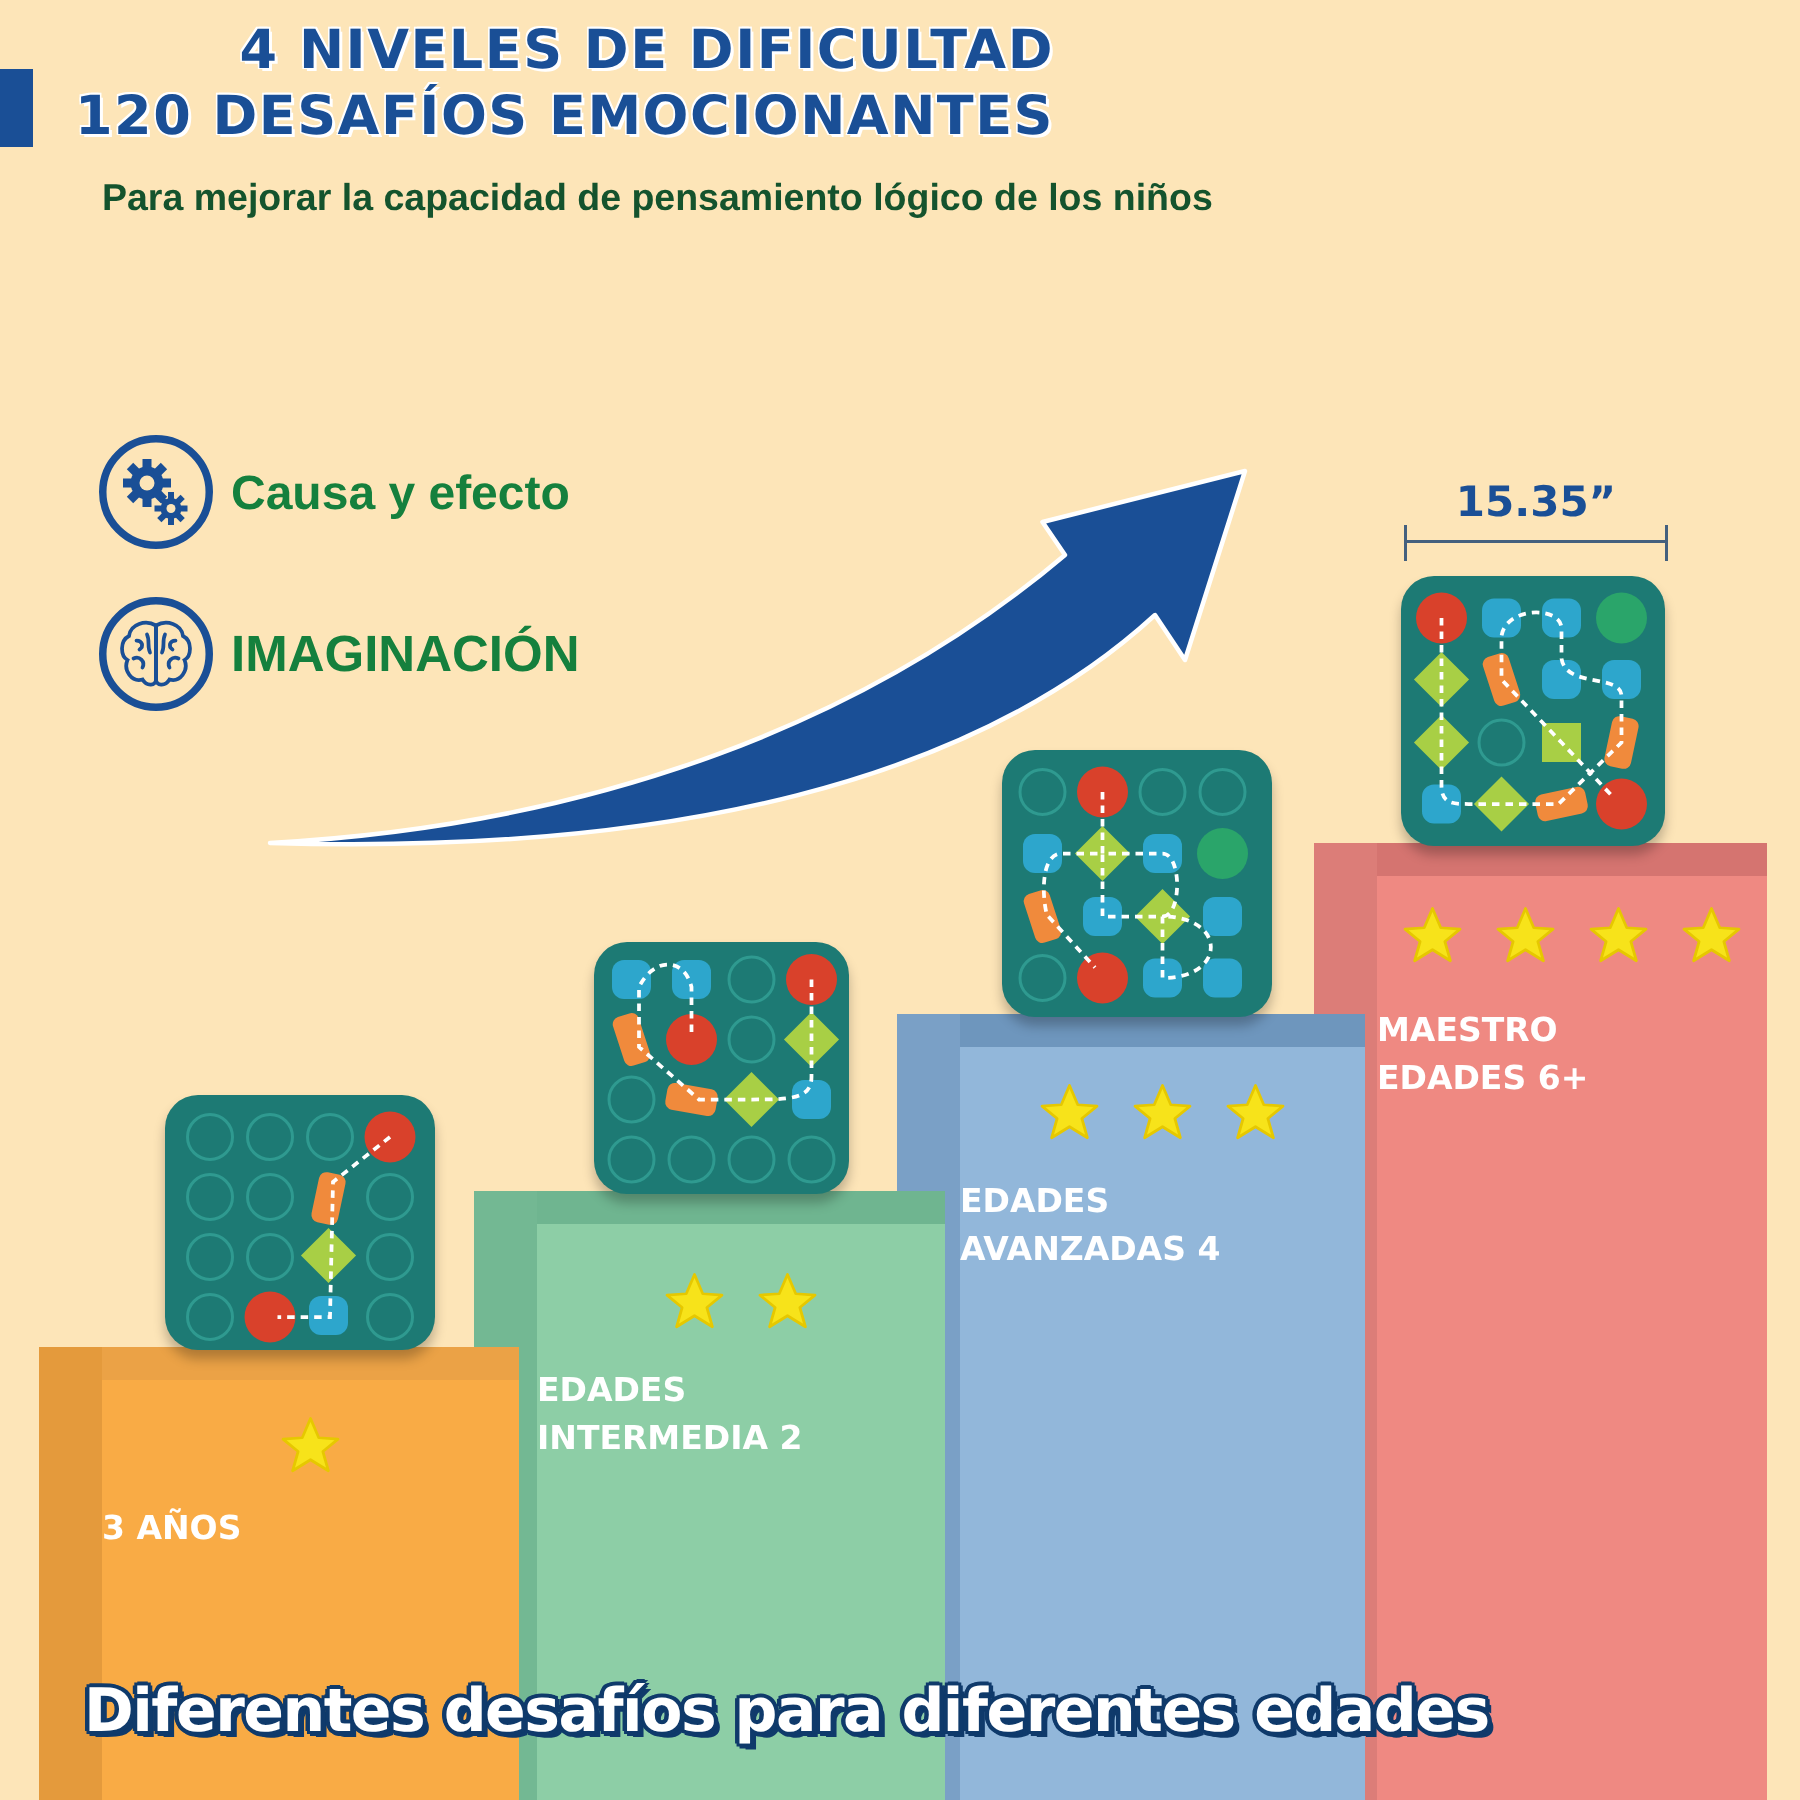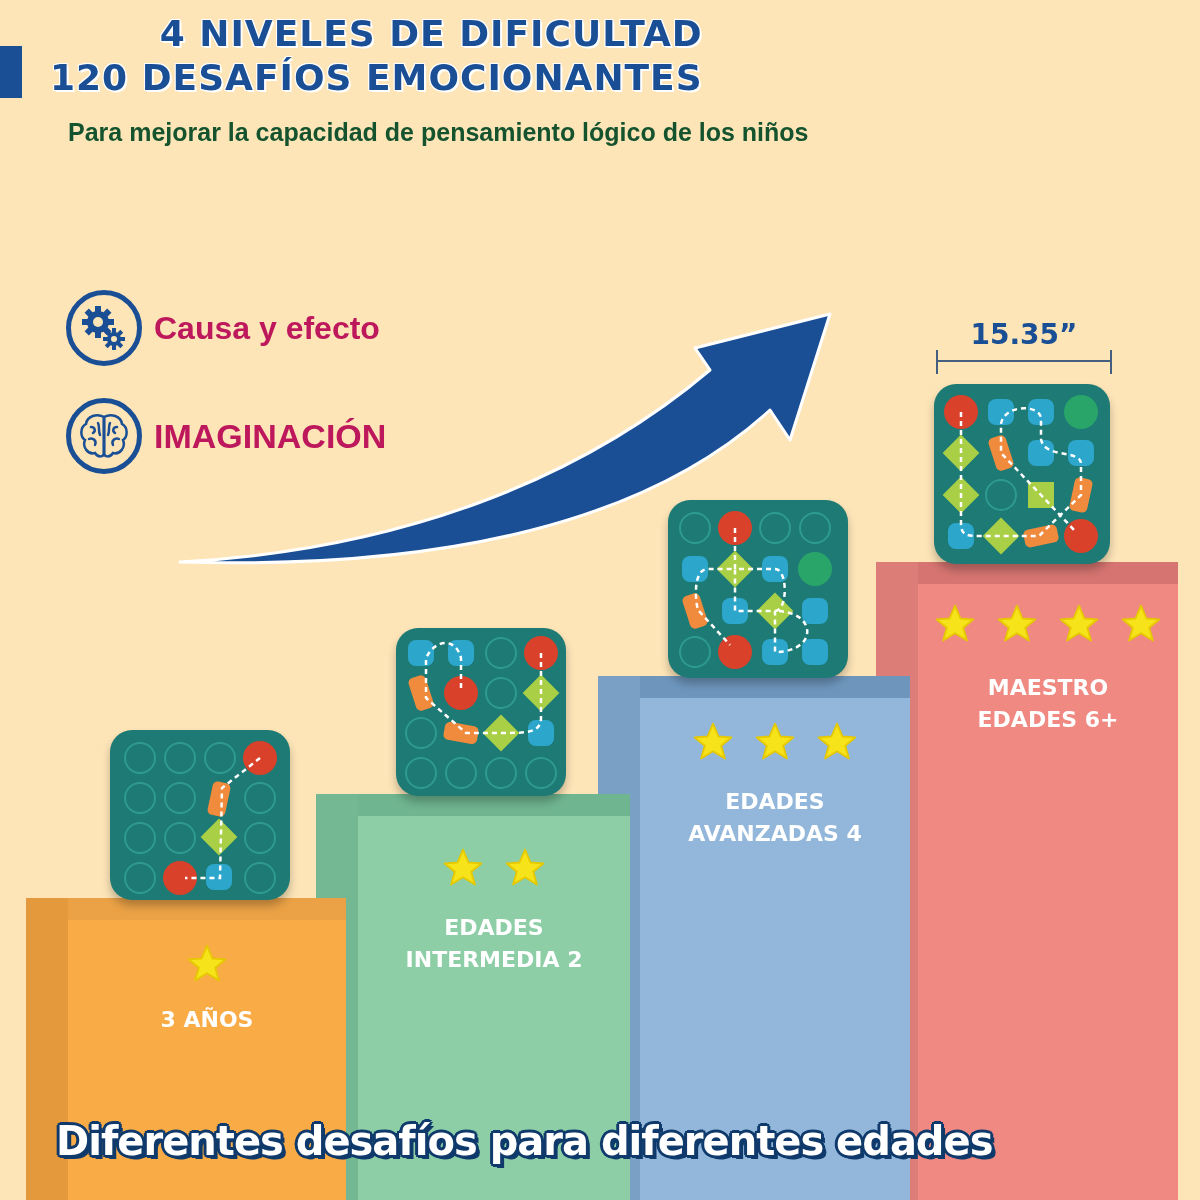--- a/index.html
+++ b/index.html
@@ -1,35 +1,35 @@
 <!DOCTYPE html>
 <html><head>
 <meta charset="utf-8">
 <style>
   html, body { margin:0; padding:0; }
   body { width:1200px; height:1200px; overflow:hidden; background:#fde5b8; position:relative; font-family:"DejaVu Sans", sans-serif; }
   .abs { position:absolute; }
   .title-bar { left:0; top:46px; width:22px; height:52px; background:#1a4f96; }
   .title { left:50px; top:12px; color:#1a4f96; font-family:"DejaVu Sans", sans-serif; font-weight:900; font-size:36px; line-height:44px; letter-spacing:1px; text-shadow:2px 2px 0 #fff, -1px -1px 0 #fff, 1px -1px 0 #fff, -1px 1px 0 #fff;text-align:right; }
   .subtitle { left:68px; top:118px; color:#14532d; font-family:"Liberation Sans", sans-serif; font-size:25px; font-weight:600; }
-  .feature { left:66px; display:flex; align-items:center; color:#be185d; font-family:"Liberation Sans", sans-serif; font-weight:600; }
+  .feature { left:66px; display:flex; align-items:center; color:#15803d; font-family:"Liberation Sans", sans-serif; font-weight:600; }
   .feature .circle { width:76px; height:76px; border:5px solid #1a4f96; border-radius:50%; display:flex; align-items:center; justify-content:center; box-sizing:border-box; margin-right:12px; }
   .feature1 { top:290px; font-size:32px; }
   .feature2 { top:398px; font-size:34px;justify-content:center; }
   .arrow { left:150px; top:300px; }
   .dim { left:936px; top:318px; color:#1a4f96; font-weight:900; font-size:28px; font-family:"DejaVu Sans", sans-serif; width:176px; text-align:center; }
   .dim-line { left:936px; top:360px; width:176px; height:2px; background:#44607e; }
   .dim-tick-l { left:936px; top:350px; width:2px; height:24px; background:#44607e; }
   .dim-tick-r { left:1110px; top:350px; width:2px; height:24px; background:#44607e; }
 
   .block { position:absolute; }
   .block .top { position:absolute; left:0; top:0; right:0; height:22px; }
   .block .side { position:absolute; left:0; top:0; width:42px; bottom:0; }
   .block .front { position:absolute; left:42px; top:22px; right:0; bottom:0; }
-  .block .label { position:absolute; left:42px; right:0; text-align:center; color:#fff; font-family:"DejaVu Sans", sans-serif; font-weight:700; font-size:22px; line-height:32px; }
+  .block .label { position:absolute; left:42px; right:0; text-align:left; color:#fff; font-family:"DejaVu Sans", sans-serif; font-weight:700; font-size:22px; line-height:32px; }
   .stars { position:absolute; left:42px; right:0; display:flex; justify-content:center; gap:18px; }
   .star { width:44px; height:44px; }
 
   .b1 { left:26px; top:898px; width:320px; height:302px; }
   .b1 .top { background:#eba246; } .b1 .side { background:#e49a3c; } .b1 .front { background:#f9ab45; }
   .b2 { left:316px; top:794px; width:314px; height:406px; }
   .b2 .top { background:#6fb590; } .b2 .side { background:#73b893; } .b2 .front { background:#8dcea6; }
   .b3 { left:598px; top:676px; width:312px; height:524px; }
   .b3 .top { background:#6e96bd; } .b3 .side { background:#7aa0c6; } .b3 .front { background:#92b7da; }
   .b4 { left:876px; top:562px; width:302px; height:638px; }

